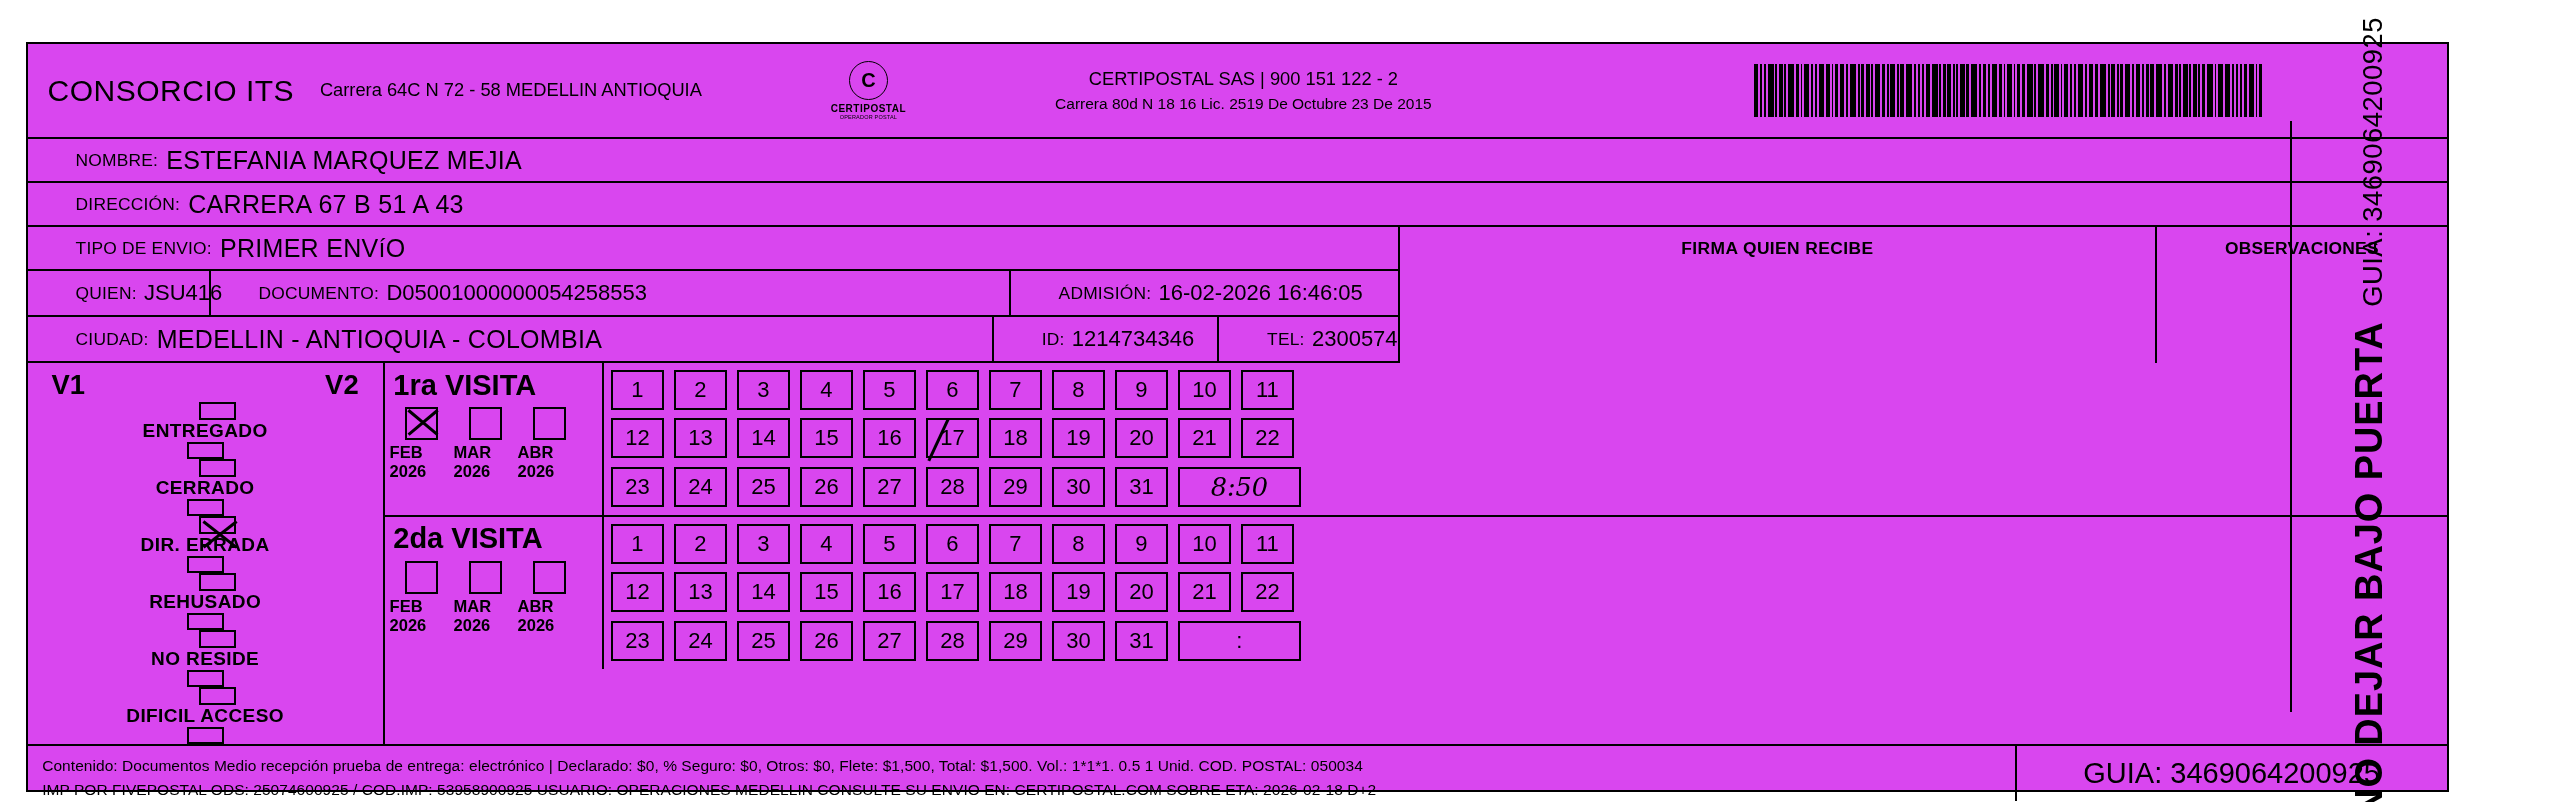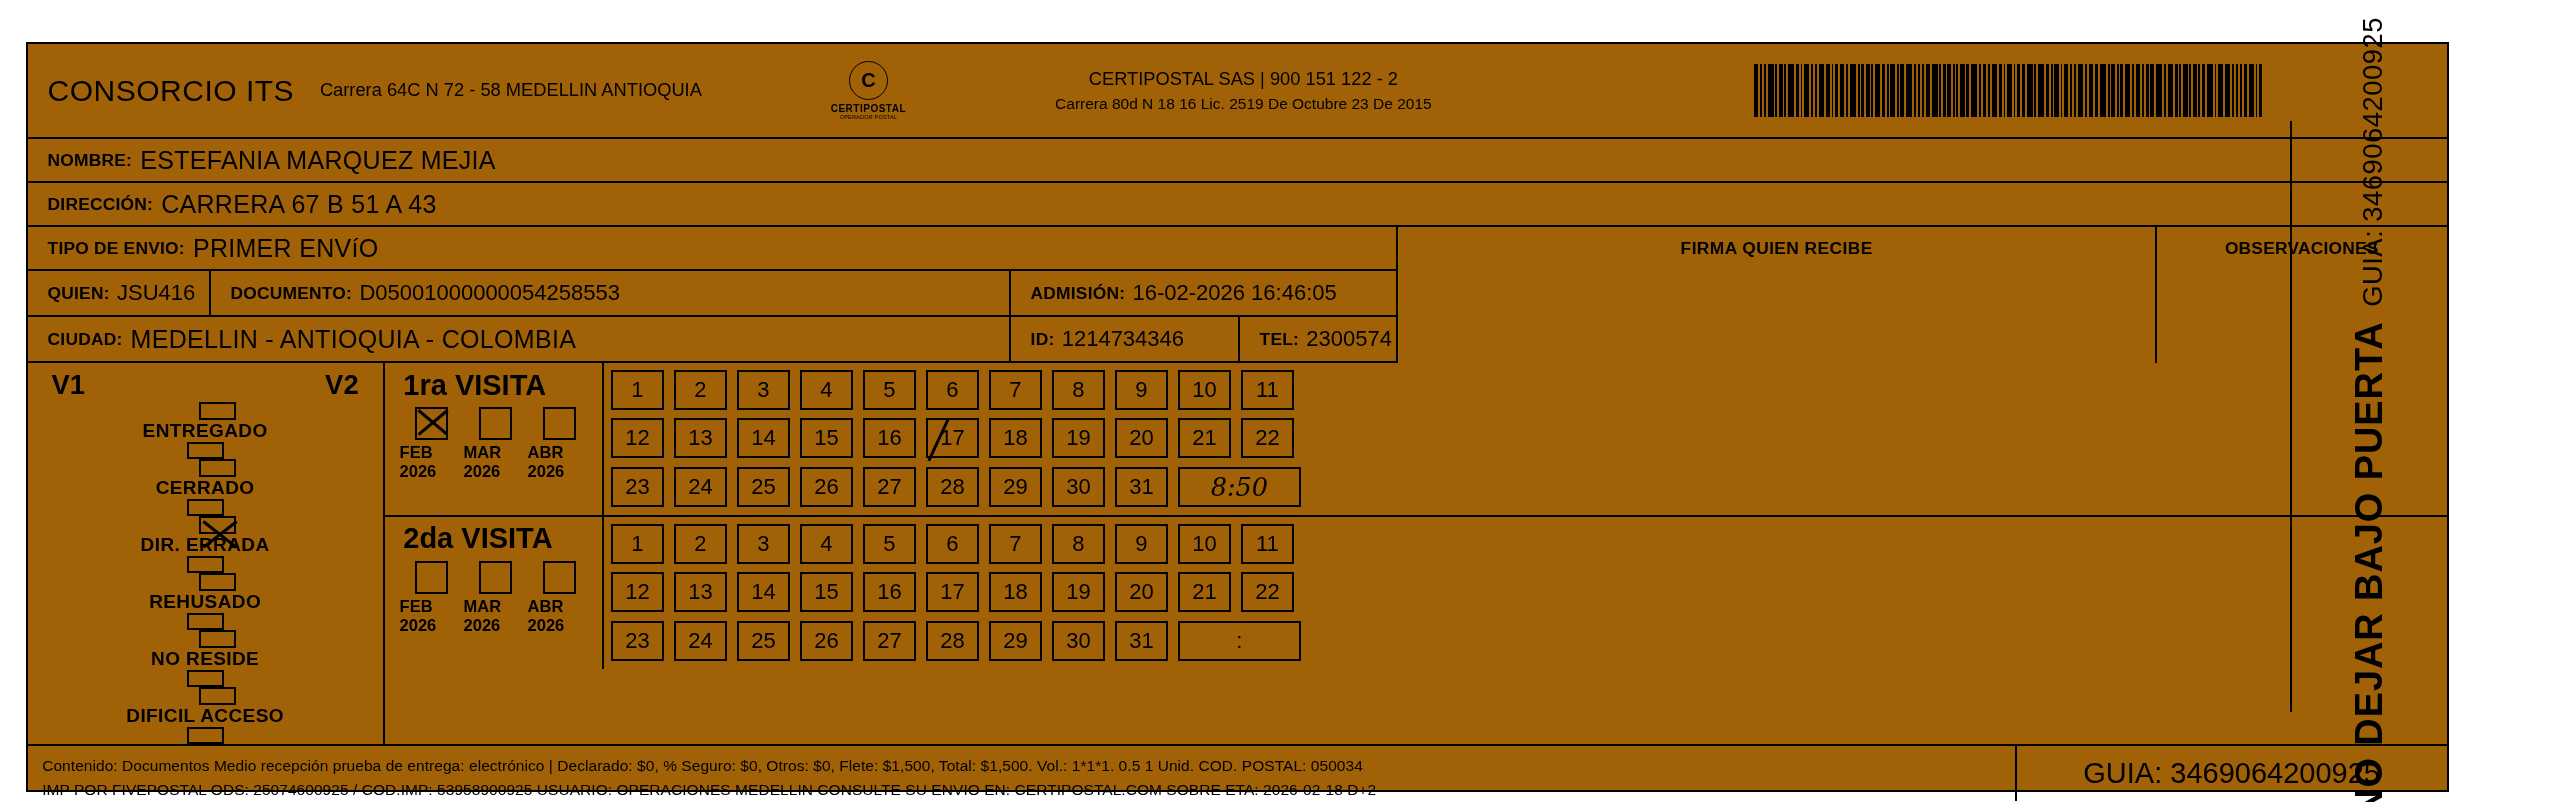--- a/index.html
+++ b/index.html
@@ -2,21 +2,21 @@
 <html style="font-size:14.6px"><head>
 <meta charset="utf-8">
 <style>
   html,body{margin:0;padding:0;background:#ffffff;}
   body{font-family:"Liberation Sans", sans-serif;color:#000;}
   #page{position:relative;width:2576px;height:803px;background:#fff;overflow:hidden;}
 
   
   #label{
     position:absolute; left:25.6px; top:42px; width:2423px; height:750px;
-    border:2.7px solid #000; box-sizing:border-box; background:#a16207;
+    border:2.7px solid #000; box-sizing:border-box; background:#d946ef;
   }
 
   
   #header{
     position:relative; height:95px; box-sizing:border-box;
     border-bottom:2.7px solid #000; display:flex; align-items:center;
   }
   #consorcio{
     font-size:30px; letter-spacing:0.5px; padding-left:20px; width:265px;
     white-space:nowrap;
@@ -32,21 +32,21 @@
   #cp-info{ font-size:18.3px; line-height:1.45; width:585px;text-align:center;}
   #cp-info .l2{font-size:15.5px;}
   #barcode{ margin-left:auto; margin-right:183px; display:flex; align-items:center; height:53px;}
   #barcode .b{display:inline-block;background:#000;height:53px;margin-right:1.8px;}
 
   
   .line{
     box-sizing:border-box; border-bottom:2.7px solid #000; display:flex; align-items:center;
     padding-left:20px; height:44px;
   }
-  .lbl{font-size:17.4px;font-weight:bold;letter-spacing:0.2px;}
+  .lbl{font-size:17.4px;font-weight:normal;letter-spacing:0.2px;margin-left:28px;}
   .val{font-size:25px;margin-left:8.2px;letter-spacing:0.3px;}
   .val-s{font-size:22px;margin-left:7.3px;}
 
   
   #mid{display:flex;}
   #mid-left{width:1372px;box-sizing:border-box;border-right:2.7px solid #000;}
   #firma{width:759px;box-sizing:border-box;border-right:2.7px solid #000;text-align:center;}
   #firma .cap{font-size:17.4px;font-weight:bold;padding-top:11px;letter-spacing:0.4px;}
   #observ{width:290px;box-sizing:border-box;}
   #observ .cap{font-size:17.4px;font-weight:bold;padding-top:11px;text-align:center;letter-spacing:0.2px;}
@@ -65,21 +65,21 @@
   .vname{flex:1;text-align:center;font-size:19px;font-weight:bold;letter-spacing:0.4px;}
   .chk.x::after,.chk.x::before{
     content:"";position:absolute;left:-1.8px;top:14.6px;width:42px;height:2.7px;background:#000;
   }
   .chk.x::after{transform:rotate(38deg);}
   .chk.x::before{transform:rotate(-38deg);}
 
   #vbody{flex:1;box-sizing:border-box;}
   .visit-sec{display:flex;}
   .visit-sec.first{border-bottom:2.7px solid #000;}
-  .mcol{width:219px;box-sizing:border-box;border-right:2.7px solid #000;padding-left:15px;}
+  .mcol{width:219px;box-sizing:border-box;border-right:2.7px solid #000;padding-left:5px;}
   .mtitle{font-size:29px;font-weight:bold;padding:5.5px 0 3.7px 3.7px;}
   .mrow{display:flex;}
   .mcell{width:64px;text-align:left;}
   .mbox{width:33px;height:33px;border:2.7px solid #000;box-sizing:border-box;margin:1.8px auto 2.7px auto;position:relative;}
   .mbox.x::after,.mbox.x::before{content:"";position:absolute;left:-2.7px;top:12px;width:38px;height:2.7px;background:#000;}
   .mbox.x::after{transform:rotate(40deg);}
   .mbox.x::before{transform:rotate(-40deg);}
   .mlab{font-size:16.5px;font-weight:bold;line-height:1.15;}
 
   .dgrid{flex:1;padding:7.3px 0 0 7.3px;box-sizing:border-box;}

